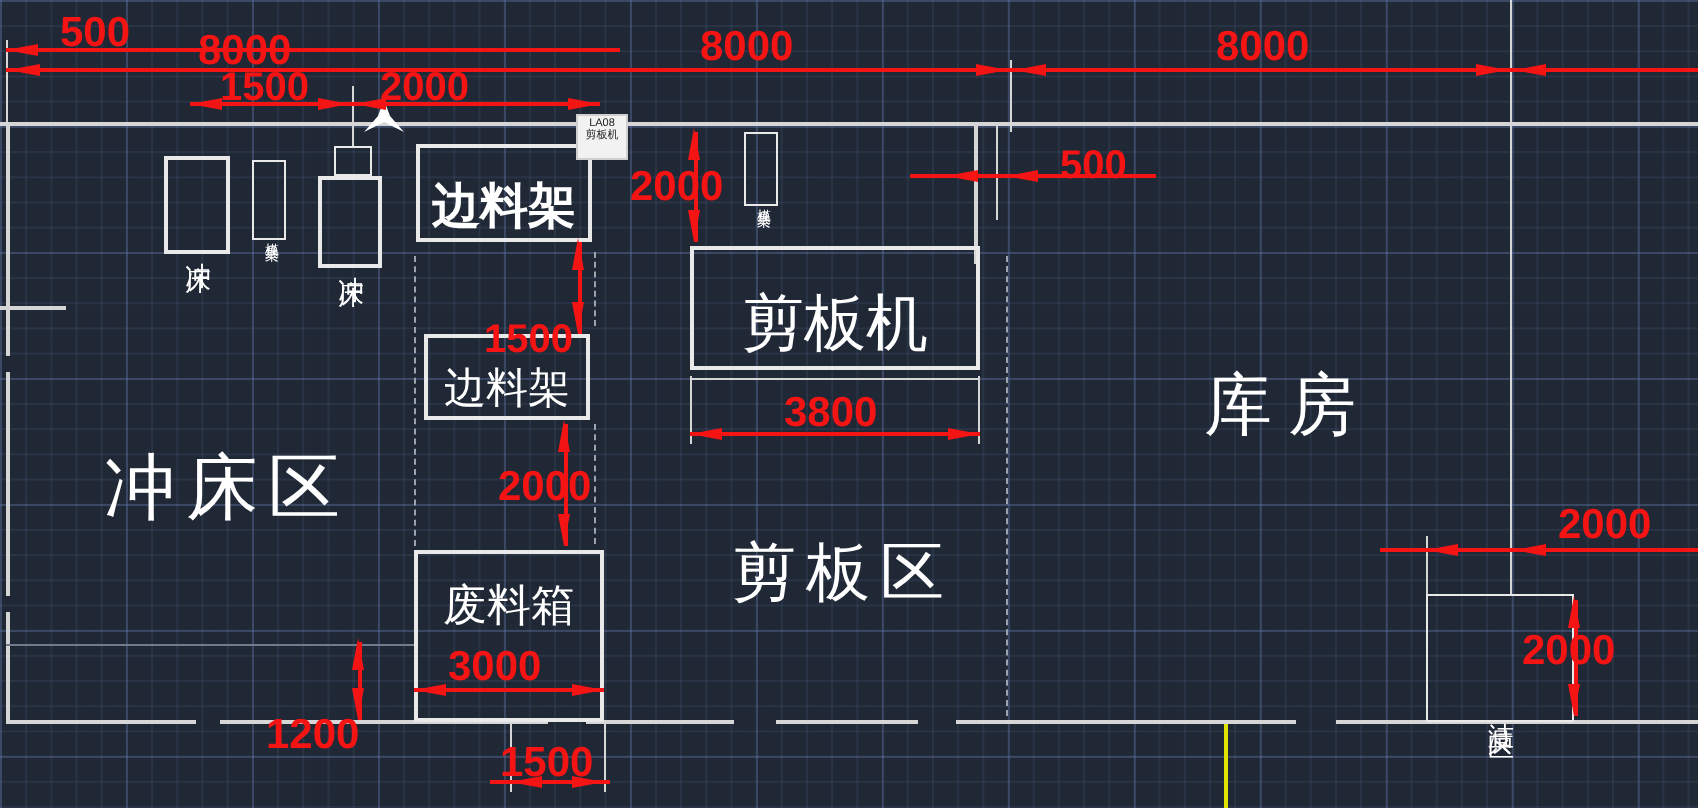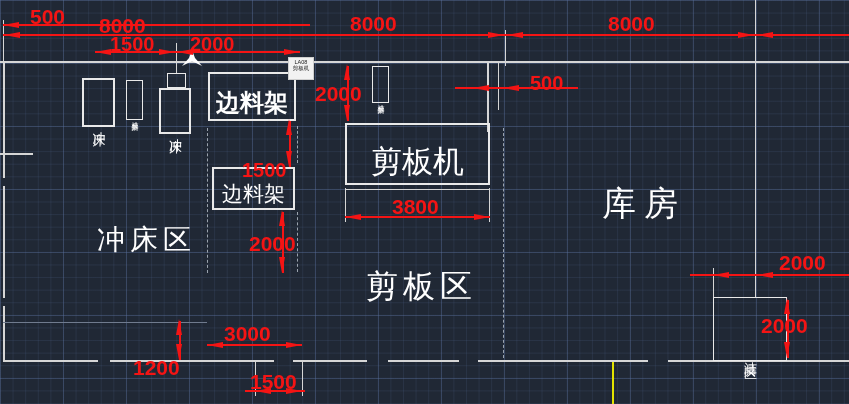--- a/index.html
+++ b/index.html
@@ -89,37 +89,40 @@
   </div>
 
   <div class="box" style="left:345px;top:123px;width:145px;height:62px;">
     <span style="font-size:31px;">剪板机</span>
   </div>
 
   <div class="box" style="left:212px;top:167px;width:83px;height:43px;">
     <span style="font-size:21px;">边料架</span>
   </div>
 
+  <div class="box" style="left:207px;top:275px;width:95px;height:86px;align-items:flex-start;">
+    <span style="font-size:22px;margin-top:11px;">废料箱</span>
+  </div>
 
   <div class="box" style="left:713px;top:297px;width:74px;height:64px;border-width:1.5px;">
     <span class="vtext" style="font-size:13px;letter-spacing:3px;">洁具区</span>
   </div>
 
   <div class="badge" style="left:288px;top:57px;width:22px;height:19px;">
     <span style="display:block;">LA08</span>
     <span style="display:block;">剪板机</span>
   </div>
 
   <div style="position:absolute;left:182px;top:50px;">
     <svg width="20" height="17" viewBox="0 0 20 17">
         <polygon points="10,0 13,8 20,16 10,11 0,16 7,8" fill="#ffffff"></polygon>
       </svg>
   </div>
 
-  <div class="cn" style="left:52px;top:226px;font-size:28px;letter-spacing:5px;margin-left:45px;">冲床区</div>
+  <div class="cn" style="left:52px;top:226px;font-size:36px;letter-spacing:5px;">冲床区</div>
   <div class="cn" style="left:366px;top:270px;font-size:32px;letter-spacing:5px;">剪板区</div>
   <div class="cn" style="left:602px;top:170px;font-size:34px;letter-spacing:8px;margin-top:16px;">库房</div>
 
   <div class="rline" style="left:3px;top:24px;width:307px;height:2px;"></div>
   <div class="arrL" style="left:3px;top:22px;"></div>
   <div class="dimtext" style="left:30px;top:6px;">500</div>
 
   <div class="rline" style="left:3px;top:34px;width:846px;height:2px;"></div>
   <div class="arrL" style="left:4px;top:32px;"></div>
   <div class="arrR" style="left:488px;top:32px;"></div>

